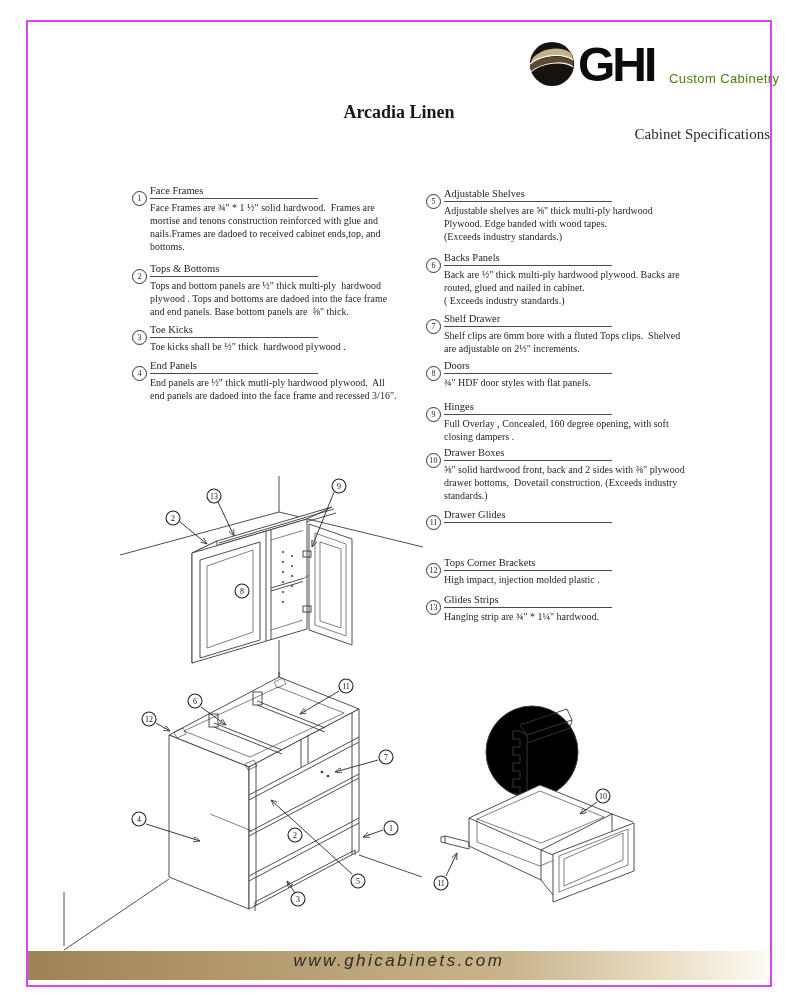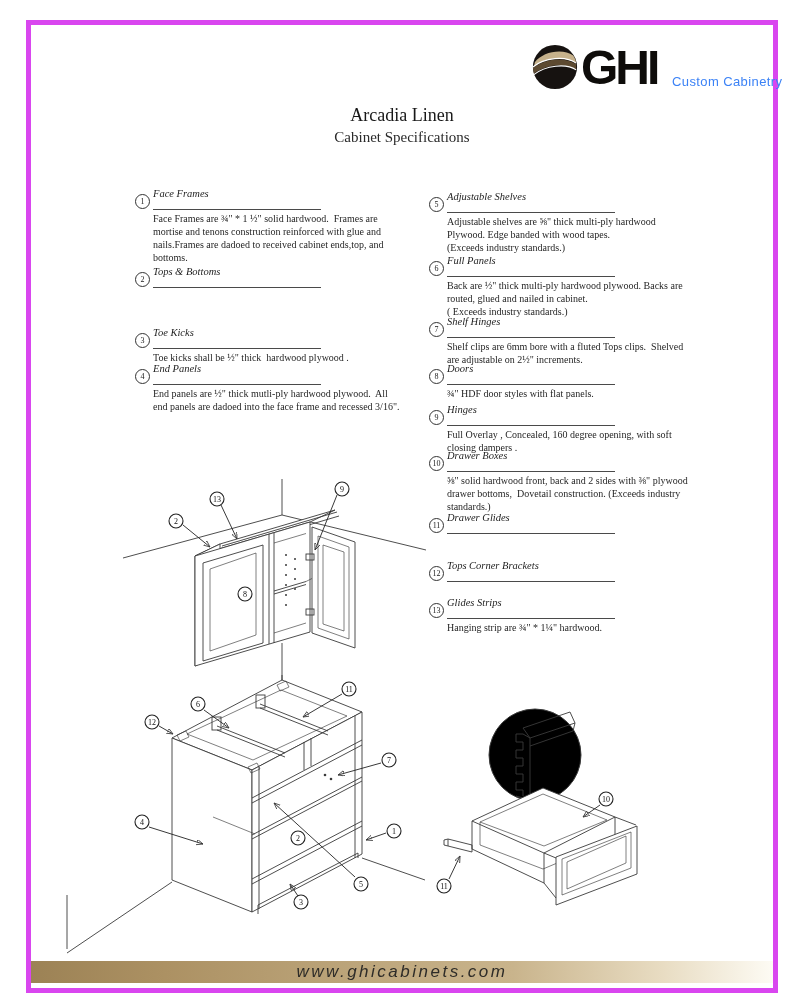--- a/index.html
+++ b/index.html
@@ -1,55 +1,55 @@
 <!DOCTYPE html>
 <html><head>
 <meta charset="utf-8">
 <style>
   html,body{margin:0;padding:0;background:#ffffff;}
   .sheet{position:relative;width:793px;height:1000px;background:#fff;overflow:hidden;
          font-family:"Liberation Serif","DejaVu Serif",serif;color:#222;}
   .page{position:absolute;left:26px;top:20px;width:742px;height:963px;
-        border:5px solid #d946ef;background:#fff;}
+        border:2px solid #d946ef;background:#fff;}
   
   .logo{position:absolute;left:500px;top:16px;width:240px;height:56px;}
   .logo-icon{position:absolute;left:0;top:2px;}
   .logo-ghi{position:absolute;left:50px;top:3px;font-family:"Liberation Sans",sans-serif;
             font-weight:bold;font-size:48px;letter-spacing:-3px;color:#0e0c0a;line-height:48px;}
   .logo-tag{position:absolute;left:141px;top:33px;font-family:"Liberation Sans",sans-serif;
-            font-size:13px;color:#3b82f6;letter-spacing:.4px;white-space:nowrap;text-align:center;}
+            font-size:13px;color:#4d7c0f;letter-spacing:.4px;white-space:nowrap;text-align:center;}
   
   .title{position:absolute;left:0;width:742px;top:80px;text-align:center;
-         font-size:18px;font-weight:normal;color:#181818;}
-  .subtitle{position:absolute;left:0;width:742px;top:104px;text-align:center;
+         font-size:18px;font-weight:bold;color:#181818;}
+  .subtitle{position:absolute;left:0;width:742px;top:104px;text-align:right;
             font-size:15px;color:#2a2a2a;}
   
   .spec{position:absolute;width:280px;}
   .spec .num{position:absolute;left:-18px;top:6px;width:13px;height:13px;border:1px solid #333;
              border-radius:50%;font-size:8px;line-height:13px;text-align:center;color:#222;
              background:#fff;}
   .spec .ttl{display:block;width:168px;font-size:10.5px;color:#1d1d1d;
-             border-bottom:1px solid #4a4a4a;padding-bottom:9px;line-height:12px;font-style:italic;}
+             border-bottom:1px solid #4a4a4a;padding-bottom:1px;line-height:12px;}
   .spec .bdy{display:block;margin-top:2px;font-size:10px;line-height:13px;color:#262626;
              white-space:pre;}
   
   svg.draw{position:absolute;overflow:visible;}
   svg.draw line,svg.draw polyline,svg.draw path,svg.draw rect{stroke:#3a3a3a;stroke-width:.9;fill:none;}
   svg.draw polygon{stroke:#3a3a3a;stroke-width:.9;fill:none;}
   svg.draw polygon.face{fill:#ffffff;}
   svg.draw .thin{stroke-width:.65;}
   svg.draw .dot{fill:#3a3a3a;stroke:none;}
   svg.draw .co circle{fill:#fff;stroke:#222;stroke-width:1.1;}
   svg.draw .co text{font-family:"Liberation Serif",serif;font-size:8px;fill:#111;
                     text-anchor:middle;stroke:none;}
   svg.draw .co line{stroke:#222;stroke-width:.9;}
   
-  .footer-bar{position:absolute;left:0;right:0;bottom:5px;height:22px;
+  .footer-bar{position:absolute;left:0;right:0;bottom:5px;height:29px;
      background:linear-gradient(90deg,#9c8255 0%,#ac9163 18%,#bda67c 45%,#c9b48c 65%,#e8dcc2 85%,#fdfbf4 100%);
-     display:flex;align-items:center;justify-content:center;}
+     display:flex;align-items:flex-start;justify-content:center;}
   .footer-url{font-family:"Liberation Sans",sans-serif;font-style:italic;font-size:17px;
               letter-spacing:2.5px;color:#2e2c28;}
 </style>
 </head>
 <body>
 
 <div class="sheet">
   <div class="page">
 
     <div class="logo">
@@ -71,20 +71,23 @@
       <span class="num">1</span>
       <span class="ttl">Face Frames</span>
       <span class="bdy">Face Frames are ¾" * 1 ½" solid hardwood.  Frames are
 mortise and tenons construction reinforced with glue and
 nails.Frames are dadoed to received cabinet ends,top, and
 bottoms.</span>
     </div>
     <div class="spec" style="left:122px;top:241px">
       <span class="num">2</span>
       <span class="ttl">Tops &amp; Bottoms</span>
+      <span class="bdy">Tops and bottom panels are ½" thick multi-ply  hardwood
+plywood . Tops and bottoms are dadoed into the face frame
+and end panels. Base bottom panels are  ⅜" thick.</span>
     </div>
     <div class="spec" style="left:122px;top:302px">
       <span class="num">3</span>
       <span class="ttl">Toe Kicks</span>
       <span class="bdy">Toe kicks shall be ½" thick  hardwood plywood .</span>
     </div>
     <div class="spec" style="left:122px;top:338px">
       <span class="num">4</span>
       <span class="ttl">End Panels</span>
       <span class="bdy">End panels are ½" thick mutli-ply hardwood plywood.  All
@@ -93,28 +96,28 @@
 
     <div class="spec" style="left:416px;top:166px">
       <span class="num">5</span>
       <span class="ttl">Adjustable Shelves</span>
       <span class="bdy">Adjustable shelves are ⅝" thick multi-ply hardwood
 Plywood. Edge banded with wood tapes.
 (Exceeds industry standards.)</span>
     </div>
     <div class="spec" style="left:416px;top:230px">
       <span class="num">6</span>
-      <span class="ttl">Full Panels</span>
+      <span class="ttl">Backs Panels</span>
       <span class="bdy">Back are ½" thick multi-ply hardwood plywood. Backs are
 routed, glued and nailed in cabinet.
 ( Exceeds industry standards.)</span>
     </div>
     <div class="spec" style="left:416px;top:291px">
       <span class="num">7</span>
-      <span class="ttl">Shelf Hinges</span>
+      <span class="ttl">Shelf Drawer</span>
       <span class="bdy">Shelf clips are 6mm bore with a fluted Tops clips.  Shelved
 are adjustable on 2½" increments.</span>
     </div>
     <div class="spec" style="left:416px;top:338px">
       <span class="num">8</span>
       <span class="ttl">Doors</span>
       <span class="bdy">¾" HDF door styles with flat panels.</span>
     </div>
     <div class="spec" style="left:416px;top:379px">
       <span class="num">9</span>
@@ -129,20 +132,21 @@
 drawer bottoms,  Dovetail construction. (Exceeds industry
 standards.)</span>
     </div>
     <div class="spec" style="left:416px;top:487px">
       <span class="num">11</span>
       <span class="ttl">Drawer Glides</span>
     </div>
     <div class="spec" style="left:416px;top:535px">
       <span class="num">12</span>
       <span class="ttl">Tops Corner Brackets</span>
+      <span class="bdy">High impact, injection molded plastic .</span>
     </div>
     <div class="spec" style="left:416px;top:572px">
       <span class="num">13</span>
       <span class="ttl">Glides Strips</span>
       <span class="bdy">Hanging strip are ¾" * 1¼" hardwood.</span>
     </div>
 
     <svg class="draw" style="left:92px;top:446px" width="305" height="218" viewBox="0 0 305 218">
       <defs>
         <marker id="ah1" markerWidth="8" markerHeight="7" refX="7" refY="3" orient="auto">

